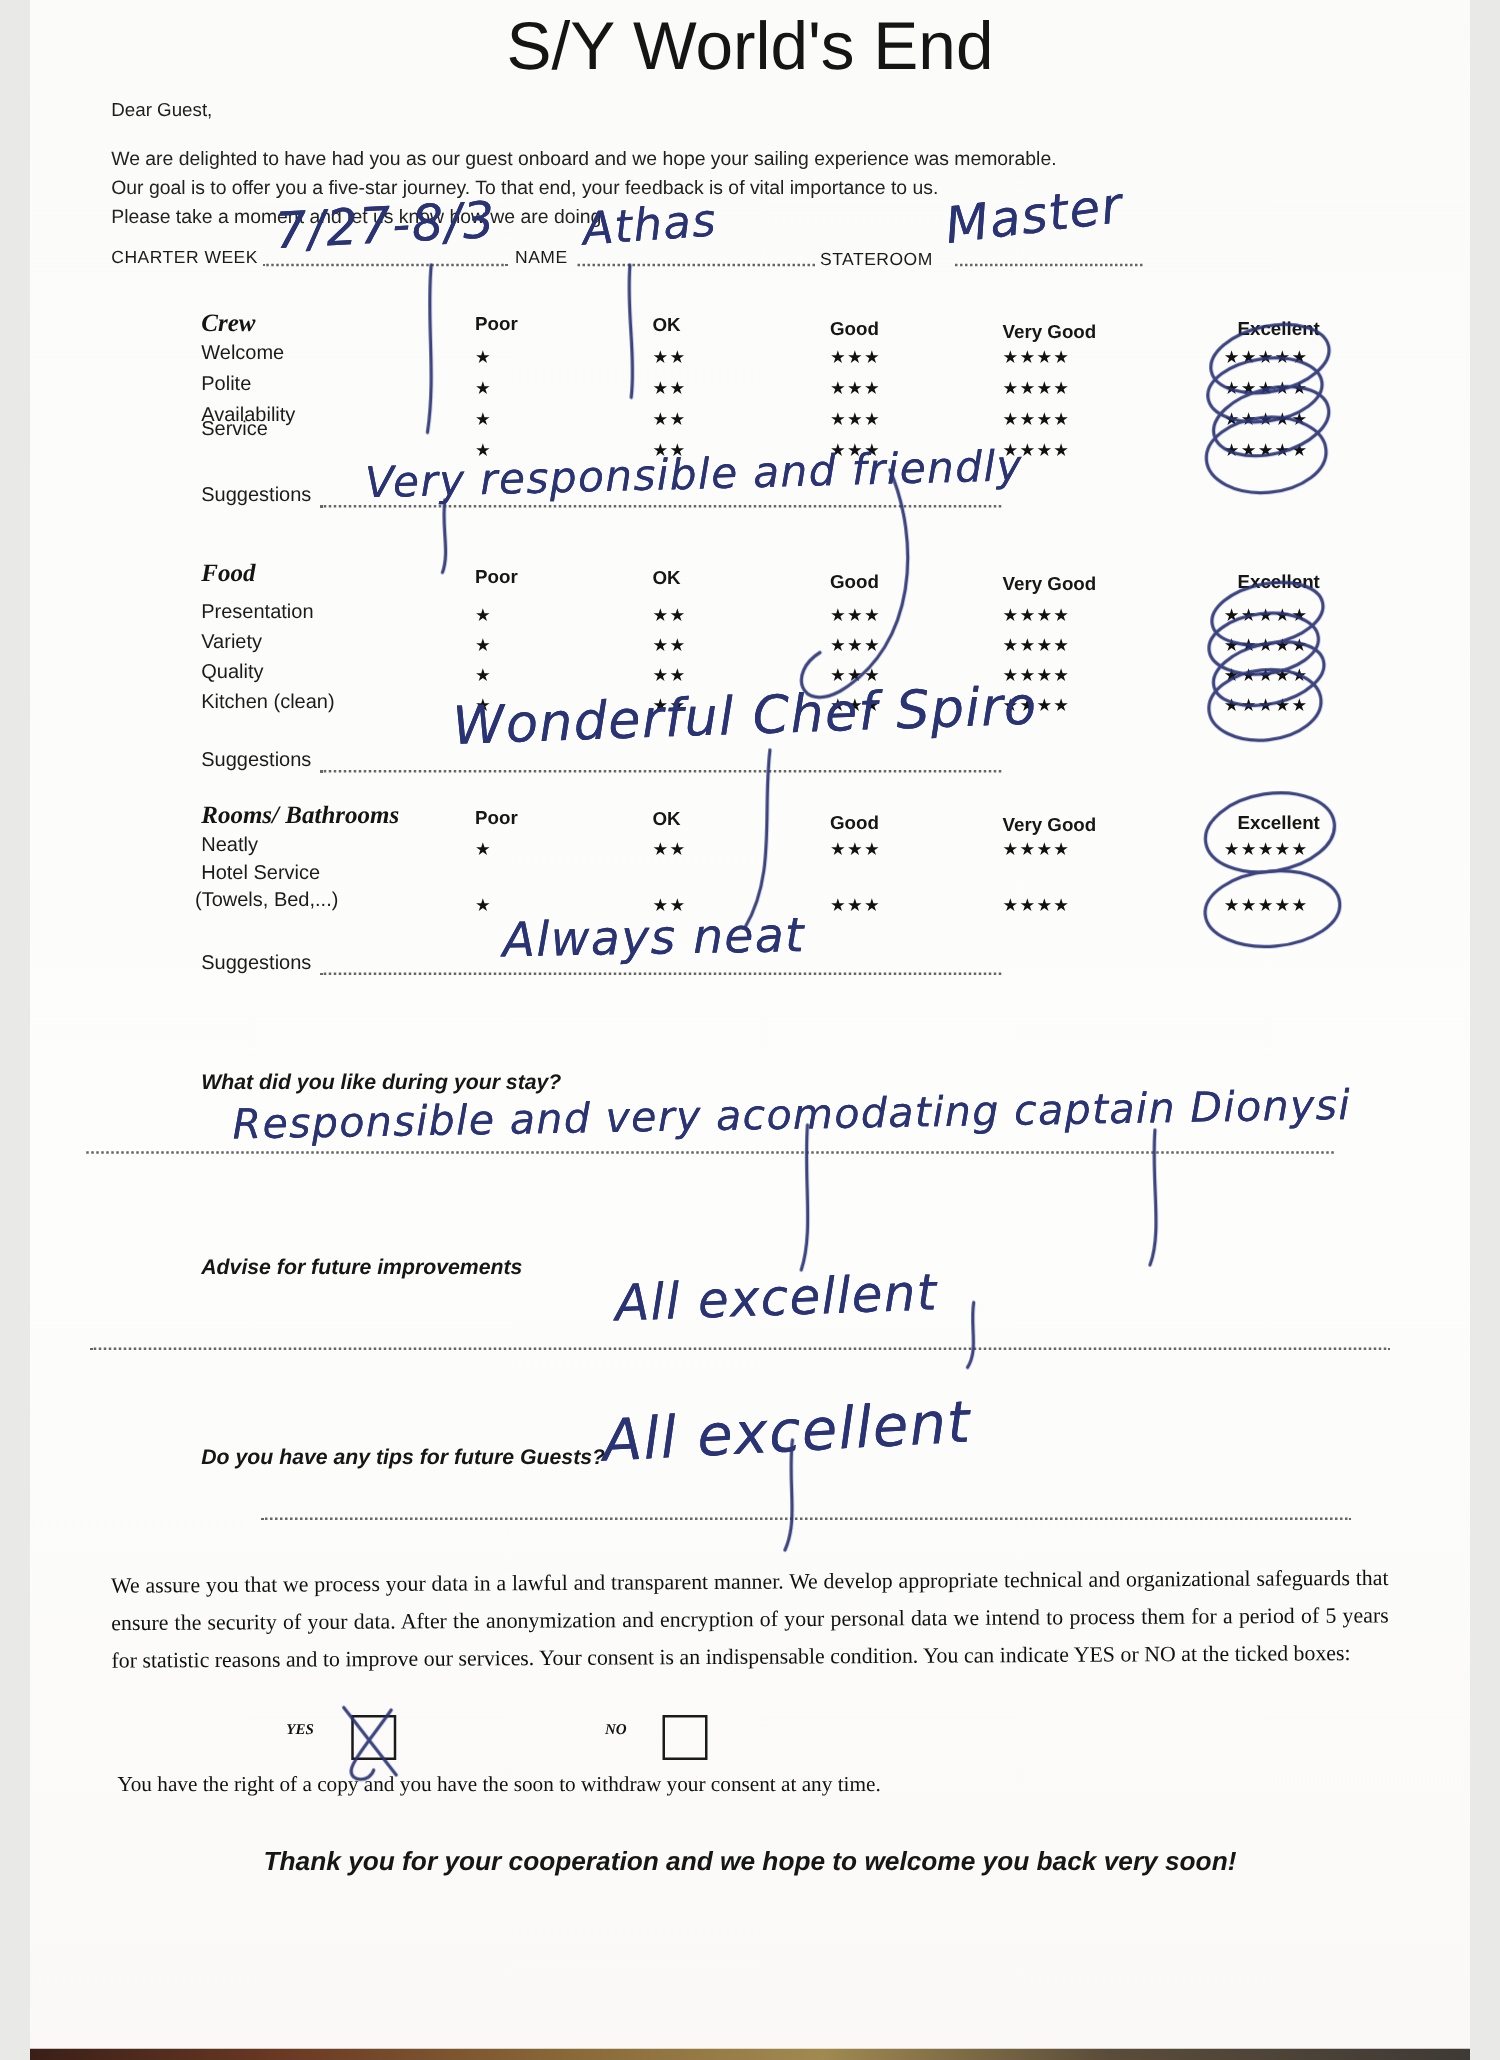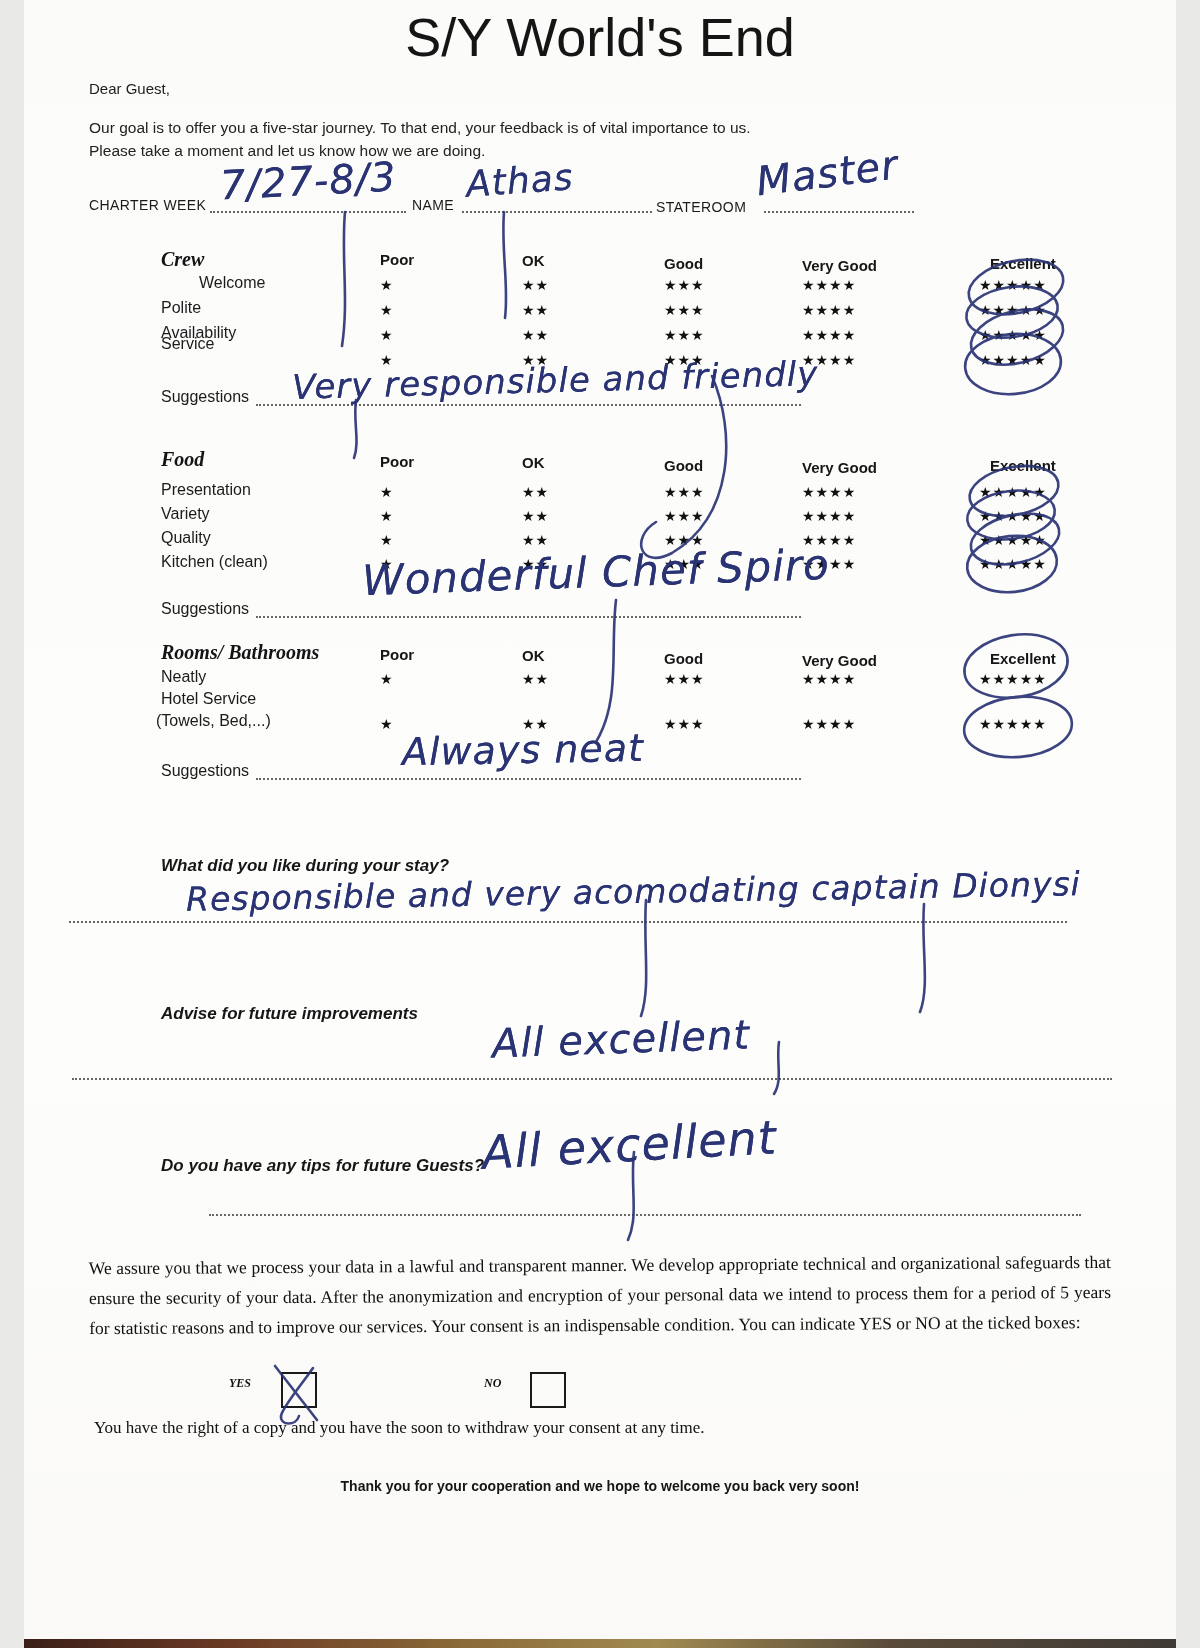--- a/index.html
+++ b/index.html
@@ -27,33 +27,34 @@
     color:#2a3373;font-family:"DejaVu Sans",sans-serif;font-style:italic;
     white-space:nowrap;letter-spacing:1px;text-shadow:0 0 .4px #2a3373;
   }
   .privacy{
     width:1022px;font-family:"Liberation Serif",serif;font-size:17.5px;
     line-height:30px;text-align:justify;color:#111;transform:rotate(-.35deg);
   }
   .consentlbl{font-family:"Liberation Serif",serif;font-style:italic;font-weight:bold;font-size:12px;color:#111;}
   .chk{width:32px;height:32px;border:2.5px solid #1a1a1a;background:transparent;}
   .rights{font-family:"Liberation Serif",serif;font-size:17px;color:#111;}
-  .thanks{left:0;right:0;text-align:center;font-size:14px;font-weight:bold;color:#161616;}
+  .thanks{left:0;right:0;text-align:center;font-size:21px;font-weight:bold;font-style:italic;color:#161616;}
   .deskedge{left:0;right:0;bottom:0;height:9px;
     background:linear-gradient(90deg,#3a1f18 0%,#6b3a24 18%,#8a6a38 38%,#a08a50 55%,#5a4c3a 75%,#3f3a35 100%);}
   svg.overlay{position:absolute;left:0;top:0;pointer-events:none;}
 </style>
 </head>
 <body>
 
 <div class="page">
 
   <div class="abs title">S/Y World's End</div>
   <div class="abs small" style="left:65px;top:80px;">Dear Guest,</div>
   <div class="abs intro" style="left:65px;top:116px;">
+    <div>We are delighted to have had you as our guest onboard and we hope your sailing experience was memorable.</div>
     <div>Our goal is to offer you a five-star journey. To that end, your feedback is of vital importance to us.</div>
     <div>Please take a moment and let us know how we are doing.</div>
   </div>
 
   <div class="abs fieldlbl" style="left:65px;top:197px;">CHARTER WEEK</div>
   <div class="abs dotline" style="left:186px;top:211px;width:196px;"></div>
   <div class="abs fieldlbl" style="left:388px;top:197px;">NAME</div>
   <div class="abs dotline" style="left:438px;top:211px;width:190px;"></div>
   <div class="abs fieldlbl" style="left:632px;top:199px;">STATEROOM</div>
   <div class="abs dotline" style="left:740px;top:211px;width:150px;"></div>
@@ -62,21 +63,21 @@
   <div class="abs ink" style="left:442px;top:160px;font-size:36px;transform:rotate(-4deg);">Athas</div>
   <div class="abs ink" style="left:732px;top:150px;font-size:40px;transform:rotate(-7deg);">Master</div>
 
   <div class="abs sechead" style="left:137px;top:248px;">Crew</div>
   <div class="abs colh c1" style="top:251px;">Poor</div>
   <div class="abs colh c2" style="top:252px;">OK</div>
   <div class="abs colh c3" style="top:255px;">Good</div>
   <div class="abs colh c4" style="top:257px;">Very Good</div>
   <div class="abs colh c5h" style="top:255px;">Excellent</div>
 
-  <div class="abs rowlbl" style="left:137px;top:274px;margin-left:38px;">Welcome</div>
+  <div class="abs rowlbl" style="left:137px;top:274px;">Welcome</div>
   <span class="abs star c1" style="top:277px;">★</span>
   <span class="abs star c2" style="top:277px;">★★</span>
   <span class="abs star c3" style="top:277px;">★★★</span>
   <span class="abs star c4" style="top:277px;">★★★★</span>
   <span class="abs star c5" style="top:277px;">★★★★★</span>
 
   <div class="abs rowlbl" style="left:137px;top:299px;">Polite</div>
   <span class="abs star c1" style="top:302px;">★</span>
   <span class="abs star c2" style="top:302px;">★★</span>
   <span class="abs star c3" style="top:302px;">★★★</span>

